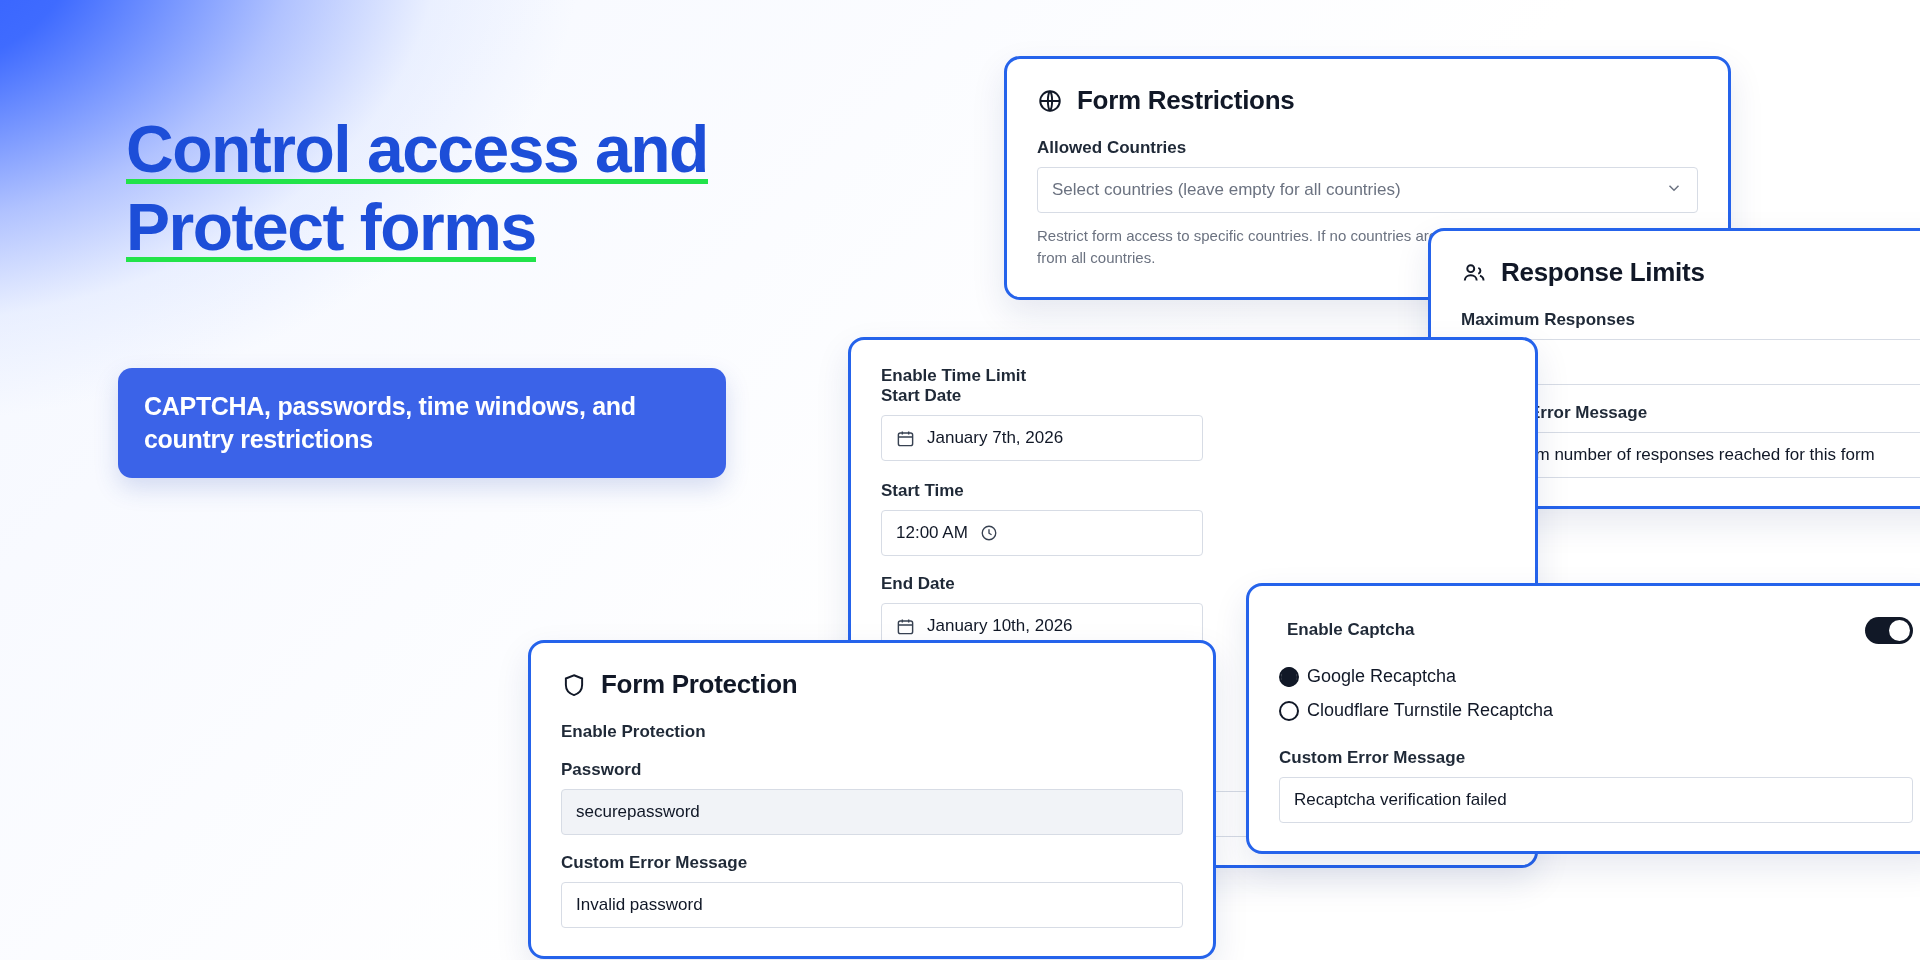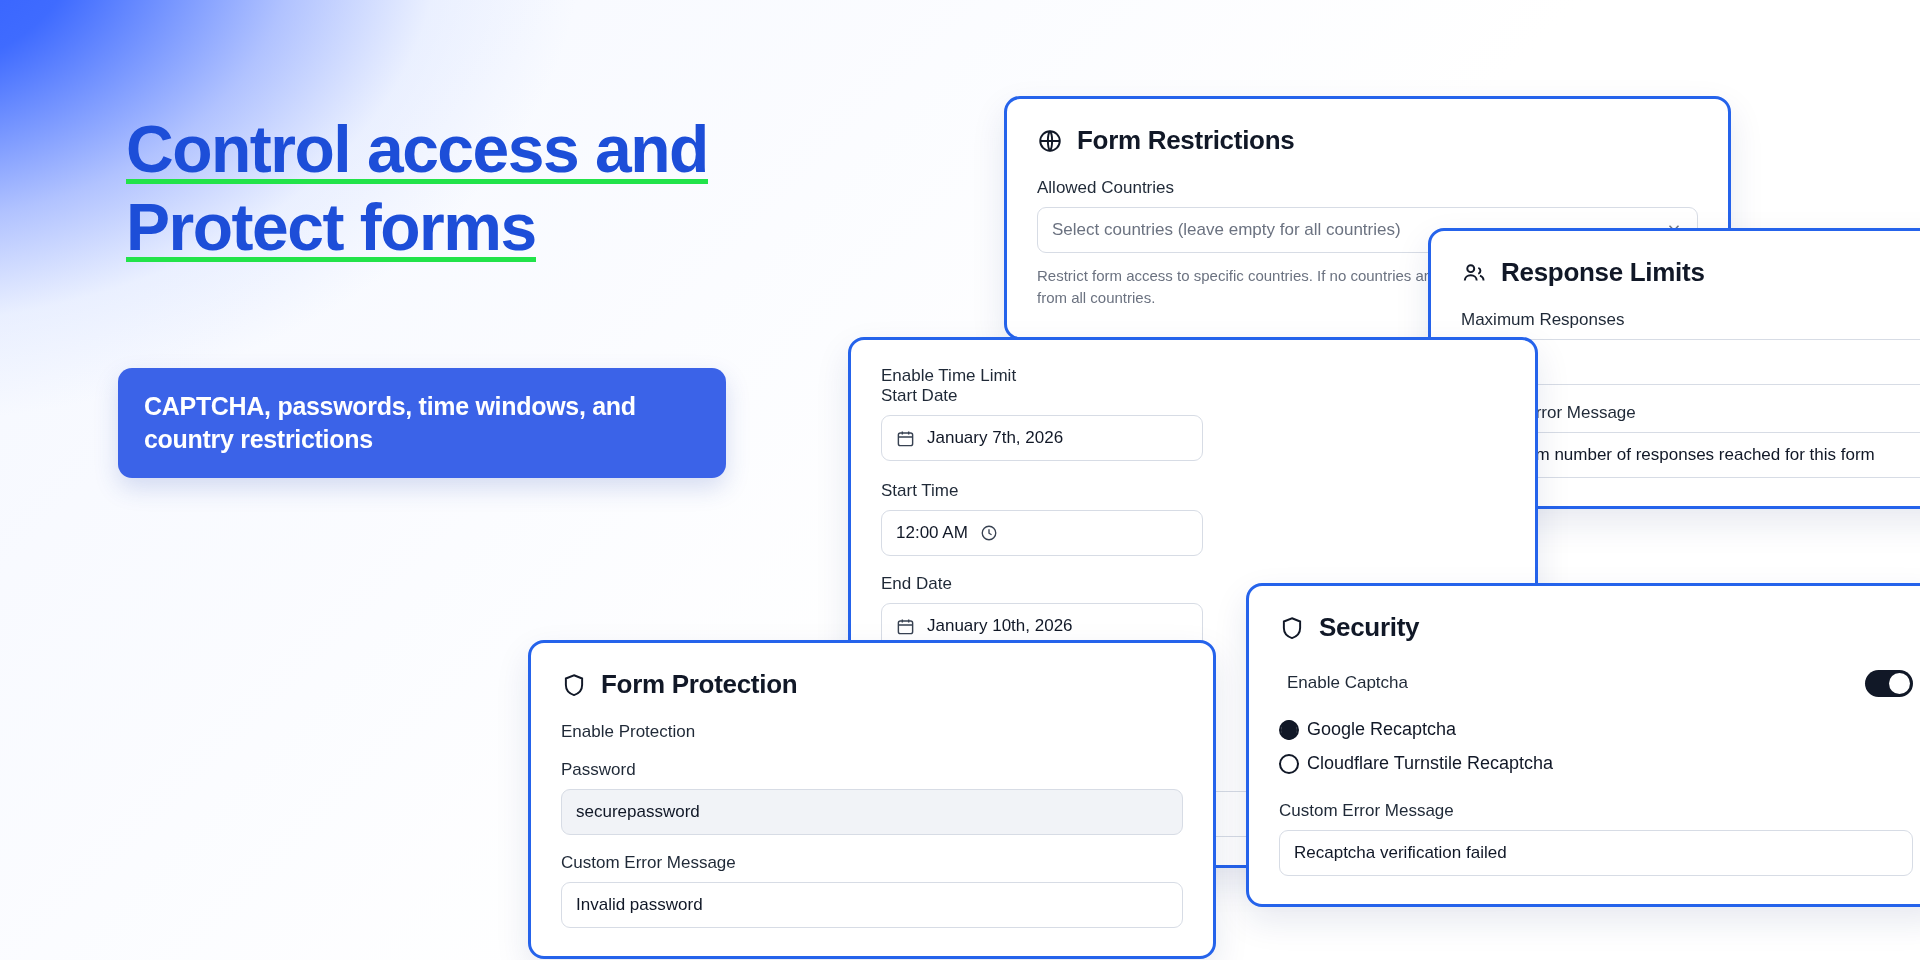--- a/index.html
+++ b/index.html
@@ -71,28 +71,28 @@
     font-size: 26px;
     font-weight: bold;
     color: #111827;
     letter-spacing: -0.3px;
   }
   .ico { width: 26px; height: 26px; flex: 0 0 26px; color: #111827; display:block; }
   .ico svg { width: 26px; height: 26px; display: block; }
 
   .fld-label {
     font-size: 17px;
-    font-weight: normal;
+    font-weight: bold;
     color: #1f2937;
     margin-bottom: 9px;
   }
   .input {
     height: 46px;
     border: 1px solid #d7dce5;
-    border-radius: 9px;
+    border-radius: 4px;
     background: #ffffff;
     display: flex;
     align-items: center;
     gap: 12px;
     padding: 0 14px;
     font-size: 17px;
     color: #111827;
   }
   .input.gray { background: #f1f3f7; }
   .input .ph { color: #6b7280; }
@@ -125,21 +125,21 @@
     width: 48px; height: 27px; border-radius: 14px;
     background: #111827; position: relative; flex: 0 0 48px;
   }
   .toggle .knob {
     position: absolute; top: 3px; right: 3px;
     width: 21px; height: 21px; border-radius: 50%;
     background: #ffffff;
   }
 
   
-  #card-form-restrictions { left: 1004px; top: 56px; width: 727px; margin-top: 40px; }
+  #card-form-restrictions { left: 1004px; top: 56px; width: 727px; }
   #card-response-limits  { left: 1428px; top: 228px; width: 660px; }
   #card-time-limits      { left: 848px;  top: 337px; width: 690px; }
   #card-security         { left: 1246px; top: 583px; width: 700px; }
   #card-form-protection  { left: 528px;  top: 640px; width: 688px; }
 
   .title-row-inline { display: flex; align-items: center; justify-content: space-between; }
 </style>
 </head>
 <body>
 
@@ -255,28 +255,20 @@
     </div>
 
     <div class="spacer-18"></div>
     <div class="fld-label">Custom Error Message</div>
     <div class="input">
       <span>The form has expired or is not yet active</span>
     </div>
   </div>
 
   <div class="card" id="card-security">
-    <div class="card-head">
-      <span class="ico">
-        <svg viewBox="0 0 24 24" fill="none" stroke="currentColor" stroke-width="1.8">
-          <path d="M12 3l7.5 3v6c0 4.6-3.2 7.9-7.5 9.3C7.7 19.9 4.5 16.6 4.5 12V6L12 3z"></path>
-        </svg>
-      </span>
-      <span class="title">Security</span>
-    </div>
 
     <div class="title-row-inline" style="margin-bottom:18px">
       <span class="fld-label" style="margin:8px">Enable Captcha</span>
       <span class="toggle">
           <span class="knob"></span>
         </span>
     </div>
 
     <div class="radio-row">
       <span class="radio on"></span>

